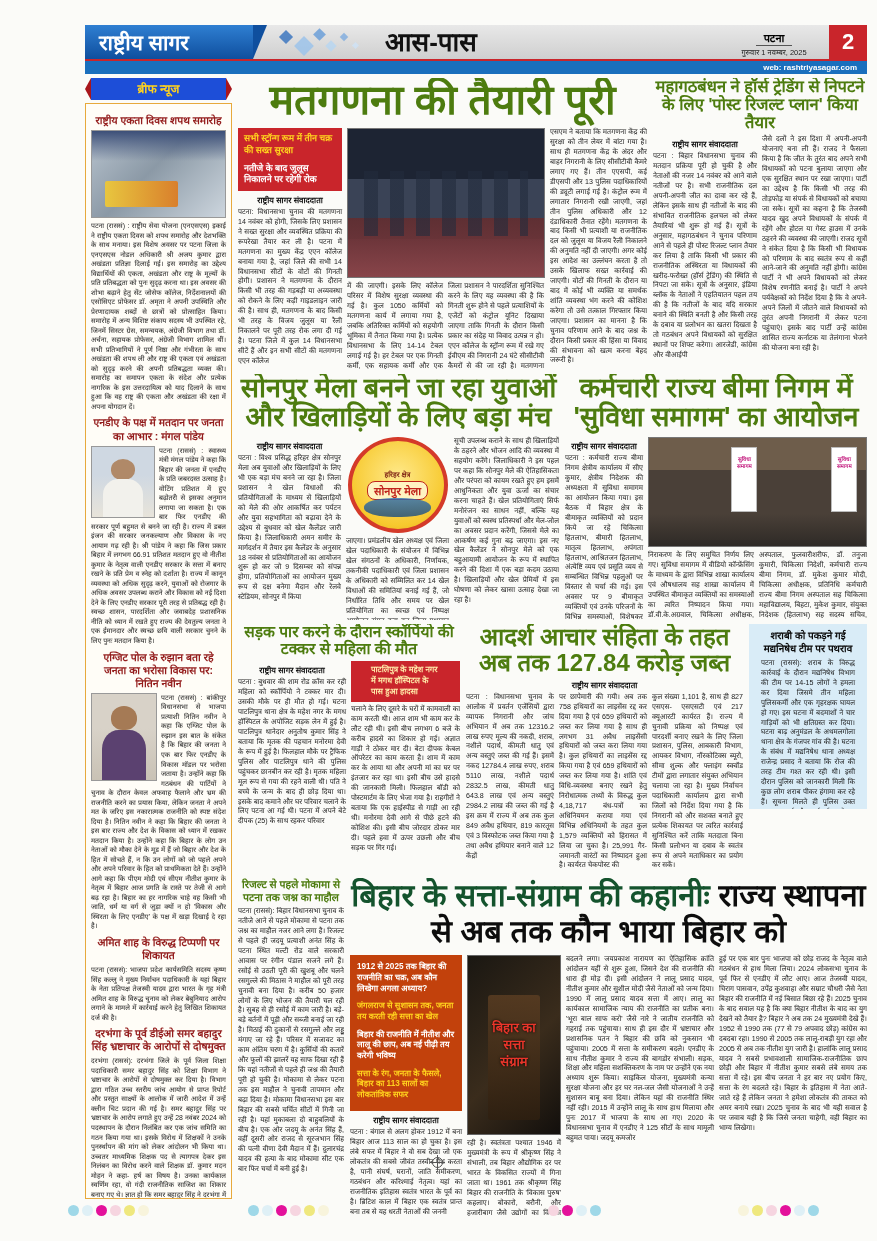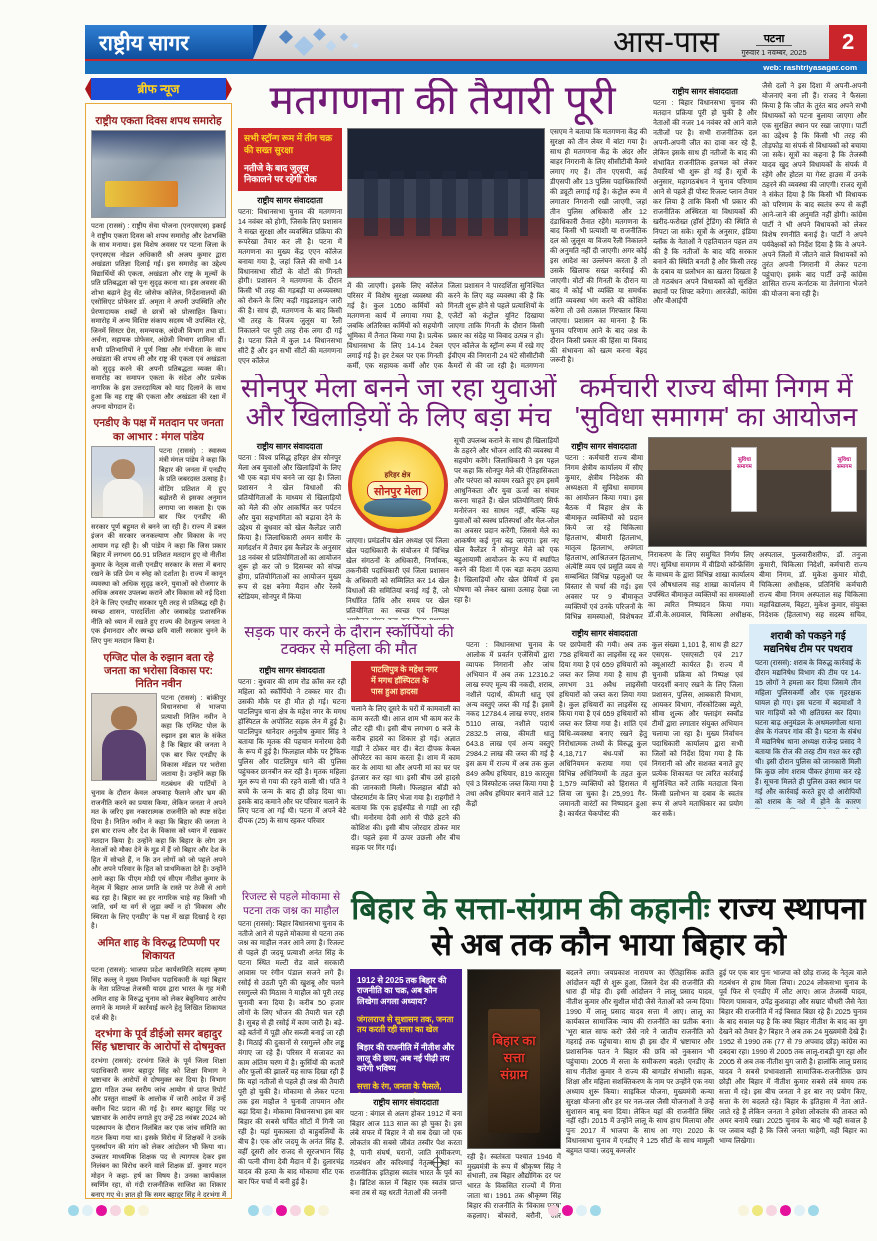--- a/index.html
+++ b/index.html
@@ -12,21 +12,21 @@
   .brand { position:relative; width:168px; background:linear-gradient(180deg,#2f7fd2,#0f4f9e); color:#fff; font-weight:bold; font-size:21px; display:flex; align-items:center; padding-left:14px; }
   .brand:after { content:""; position:absolute; right:-14px; top:0; border-top:34px solid #0f4f9e; border-right:14px solid transparent; }
   .diamonds { position:relative; width:110px; margin-left:22px; }
   .diamonds i { position:absolute; background:#7fb2e3; transform:rotate(45deg); opacity:.85; }
   .diamonds i.d1{left:6px;top:7px;width:10px;height:10px;background:#3d77c0;}
   .diamonds i.d2{left:22px;top:14px;width:14px;height:14px;background:#9cc3ea;}
   .diamonds i.d3{left:40px;top:5px;width:9px;height:9px;background:#6b9fd8;}
   .diamonds i.d4{left:52px;top:17px;width:8px;height:8px;background:#b9d6f0;}
   .diamonds i.d5{left:66px;top:9px;width:6px;height:6px;background:#84aede;}
   .diamonds i.d6{left:78px;top:18px;width:5px;height:5px;background:#cfe2f4;}
-  .section-name { flex:1; text-align:right; font-weight:normal; font-size:30px; color:#111; line-height:34px; }
+  .section-name { flex:1; text-align:left; font-weight:bold; font-size:26px; color:#111; line-height:34px; }
   .edition { width:110px; text-align:center; padding-top:3px; }
   .edition .city { font-weight:bold; font-size:11px; border-bottom:1px solid #555; display:inline-block; padding:0 8px; }
   .edition .date { font-size:7.5px; color:#222; margin-top:1px; }
   .pagenum { width:38px; background:#c9252b; color:#fff; font-weight:bold; font-size:22px; display:flex; align-items:center; justify-content:center; }
   .redline { height:2px; background:#c9252b; }
   .webbar { height:13px; background:#1a6fbd; color:#fff; font-size:8px; font-weight:bold; text-align:right; padding:2px 10px 0 0; }
 
   
   .body-grid { display:flex; gap:6px; margin-top:4px; }
   aside.sidebar { width:147px; flex:none; }
@@ -46,29 +46,29 @@
   .ph.portrait1:before { content:""; position:absolute; left:30%; top:18%; width:40%; height:30%; background:#b08968; border-radius:50% 50% 45% 45%; }
   .ph.portrait1:after { content:""; position:absolute; left:18%; top:46%; width:64%; height:54%; background:#f2f1ec; border-radius:40% 40% 0 0; }
   .ph.portrait2 { background:linear-gradient(180deg,#d8d2c8 40%,#c9c2b5); }
   .ph.portrait2:before { content:""; position:absolute; left:30%; top:14%; width:40%; height:28%; background:#a57a55; border-radius:50% 50% 45% 45%; }
   .ph.portrait2:after { content:""; position:absolute; left:16%; top:42%; width:68%; height:58%; background:#5b4170; border-radius:38% 38% 0 0; }
   .floatL { float:left; margin:0 4px 2px 0; }
 
   
   .band { display:flex; gap:6px; }
   article { overflow:hidden; }
-  .hl { font-weight:normal; color:#701a75; line-height:1.08; }
+  .hl { font-weight:bold; color:#4d7c0f; line-height:1.08; }
   .byline { font-weight:bold; font-size:8px; text-align:center; margin:3px 0; color:#111; }
   .bt { font-size:7.1px; line-height:1.4; text-align:justify; color:#1b1b1b; }
   .cols { display:flex; gap:5px; }
   .redbox { background:#c9252b; color:#fff; padding:5px 6px; }
   .redbox .y { color:#ffd21e; font-weight:bold; font-size:9px; line-height:1.3; }
   .redbox .w { color:#fff; font-weight:bold; font-size:9px; line-height:1.3; margin-top:6px; }
   .subredbox { background:#c9252b; color:#ffe9a8; font-weight:bold; font-size:8px; line-height:1.35; padding:4px 20px; margin-bottom:3px; }
-  .bluebox { background:#d9ecf7; padding:6px 6px; height:185px; overflow:hidden; }
+  .bluebox { background:#d9ecf7; padding:6px 12px; height:185px; overflow:hidden; }
   .bluebox h3 { font-size:10px; font-weight:bold; text-align:center; color:#0d0d0d; line-height:1.25; margin-bottom:4px; }
 
   
   .count-photo { width:100%; height:150px; background:linear-gradient(180deg,#1d2433 0 34%,#3a4356 34% 60%,#5e2f33 60%,#7a3b40); border:1px solid #777; position:relative; }
   .count-photo:before { content:""; position:absolute; left:8%; top:28%; width:84%; height:44%; background:repeating-linear-gradient(90deg,#222b3c 0 14px,#46506400 14px 26px); opacity:.6; }
   .count-photo:after { content:""; position:absolute; left:0; bottom:0; width:100%; height:26%; background:linear-gradient(180deg,#6e363b,#8c474c); opacity:.8; }
 
   
   .sonepur-logo { width:100px; height:96px; margin:0 auto; border-radius:50%; background:radial-gradient(circle at 50% 40%,#ffe98a,#f7c92e 70%,#e0a31a); border:4px solid #d43a2a; position:relative; display:flex; flex-direction:column; align-items:center; justify-content:center; }
   .sonepur-logo .band1 { font-size:7px; font-weight:bold; color:#7c1f12; }
@@ -78,21 +78,21 @@
   
   .esic-photo { height:110px; background:linear-gradient(180deg,#6e5d4b 0 30%,#4a4038 30% 70%,#2e2a26); border:1px solid #777; position:relative; }
   .esic-photo .poster { position:absolute; top:8%; width:26px; height:60%; background:#fff; border:1px solid #bbb; font-size:5.5px; font-weight:bold; color:#c2187c; text-align:center; padding-top:8px; line-height:1.2; }
   .esic-photo .poster.p1 { left:38%; }
   .esic-photo .poster.p2 { right:4%; }
 
   
   .saga-hl { font-size:31px; font-weight:bold; line-height:1.15; text-align:center; }
   .saga-hl .red { color:#14532d; }
   .saga-hl .blk { color:#0d0d0d; }
-  .saga-redbox { background:#4c1d95; padding:7px 7px; height:124px; overflow:hidden; }
+  .saga-redbox { background:#c2410c; padding:7px 7px; height:156px; overflow:hidden; }
   .saga-redbox p { font-weight:bold; font-size:8.2px; line-height:1.3; margin-bottom:7px; }
   .saga-redbox p.w { color:#fff; } .saga-redbox p.y { color:#ffd21e; }
   .saga-photo { height:180px; background:linear-gradient(135deg,#1a1712,#3a2c1c 55%,#120f0c); border:1px solid #666; position:relative; display:flex; align-items:center; justify-content:center; }
   .saga-photo:before { content:""; position:absolute; left:22%; bottom:8%; width:56%; height:70%; background:linear-gradient(180deg,#5a3d22,#2e1f10); border-radius:3px; opacity:.85; }
   .saga-photo .ovl { position:relative; color:#e8352a; font-weight:bold; font-size:13px; line-height:1.3; text-align:center; white-space:pre-line; text-shadow:0 0 3px #000; }
 
   
   .regrow { position:absolute; left:0; top:1205px; width:877px; height:14px; }
   .dots { position:absolute; display:flex; gap:3px; }
   .dots i { width:11px; height:11px; border-radius:50%; display:block; }
@@ -193,20 +193,21 @@
                 <div class="cols" style="margin-top:4px;">
                   <p class="bt" style="width:96px;">में की जाएगी। इसके लिए कॉलेज परिसर में विशेष सुरक्षा व्यवस्था की गई है। कुल 1050 कर्मियों को मतगणना कार्य में लगाया गया है, जबकि अतिरिक्त कर्मियों को सहयोगी भूमिका में तैनात किया गया है। प्रत्येक विधानसभा के लिए 14-14 टेबल लगाई गई है। हर टेबल पर एक गिनती कर्मी, एक सहायक कर्मी और एक माइक्रो अब्जर्वर की नियुक्ति की गई है। साथ ही, प्रत्येक प्रत्याशी के लिए 14 एजेंटों की उपस्थिति की अनुमति दी गई है, जो मतगणना प्रक्रिया की निगरानी करेगी।</p>
                   <p class="bt" style="width:96px;">जिला प्रशासन ने पारदर्शिता सुनिश्चित करने के लिए यह व्यवस्था की है कि गिनती शुरू होने से पहले प्रत्याशियों के एजेंटों को कंट्रोल यूनिट दिखाया जाएगा ताकि गिनती के दौरान किसी प्रकार का संदेह या विवाद उत्पन्न न हो। एएन कॉलेज के स्ट्रॉन्ग रूम में रखे गए ईवीएम की निगरानी 24 घंटे सीसीटीवी कैमरों से की जा रही है। मतगणना वाले दिन इन कैमरों की लाइव फीड एजेंटों को भी दिखाई जाएगी, जिससे वे गिनती प्रक्रिया की पारदर्शिता पर भरोसा रख सकें। पटना के डीएम डॉ. त्यागराजन</p>
                 </div>
               </div>
               <p class="bt" style="flex:1;">एसएम ने बताया कि मतगणना केंद्र की सुरक्षा को तीन लेयर में बांटा गया है। साथ ही मतगणना केंद्र के अंदर और बाहर निगरानी के लिए सीसीटीवी कैमरे लगाए गए हैं। तीन एएसपी, कई डीएसपी और 13 पुलिस पदाधिकारियों की ड्यूटी लगाई गई है। कंट्रोल रूम में लगातार निगरानी रखी जाएगी, जहां तीन पुलिस अधिकारी और 12 दंडाधिकारी तैनात रहेंगे। मतगणना के बाद किसी भी प्रत्याशी या राजनीतिक दल को जुलूस या विजय रैली निकालने की अनुमति नहीं दी जाएगी। अगर कोई इस आदेश का उल्लंघन करता है तो उसके खिलाफ सख्त कार्रवाई की जाएगी। वोटों की गिनती के दौरान या बाद में कोई भी व्यक्ति या समर्थक शांति व्यवस्था भंग करने की कोशिश करेगा तो उसे तत्काल गिरफ्तार किया जाएगा। प्रशासन का मानना है कि चुनाव परिणाम आने के बाद जश्न के दौरान किसी प्रकार की हिंसा या विवाद की संभावना को खत्म करना बेहद जरूरी है।</p>
             </div>
           </article>
 
           <article style="width:214px;">
+            <h2 class="hl" style="font-size:16.5px;text-align:center;">महागठबंधन ने हॉर्स ट्रेडिंग से निपटने के लिए 'पोस्ट रिजल्ट प्लान' किया तैयार</h2>
             <div class="cols" style="margin-top:4px;height:244px;">
               <div style="width:104px;flex:none;">
                 <div class="byline">राष्ट्रीय सागर संवाददाता</div>
                 <p class="bt">पटना : बिहार विधानसभा चुनाव की मतदान प्रक्रिया पूरी हो चुकी है और नेताओं की नजर 14 नवंबर को आने वाले नतीजों पर है। सभी राजनीतिक दल अपनी-अपनी जीत का दावा कर रहे हैं, लेकिन इसके साथ ही नतीजों के बाद की संभावित राजनीतिक हलचल को लेकर तैयारियां भी शुरू हो गई हैं। सूत्रों के अनुसार, महागठबंधन ने चुनाव परिणाम आने से पहले ही पोस्ट रिजल्ट प्लान तैयार कर लिया है ताकि किसी भी प्रकार की राजनीतिक अस्थिरता या विधायकों की खरीद-फरोख्त (हॉर्स ट्रेडिंग) की स्थिति से निपटा जा सके। सूत्रों के अनुसार, इंडिया ब्लॉक के नेताओं ने एहतियातन पहल तय की है कि नतीजों के बाद यदि सरकार बनाने की स्थिति बनती है और किसी तरह के दबाव या प्रलोभन का खतरा दिखता है तो गठबंधन अपने विधायकों को सुरक्षित स्थानों पर शिफ्ट करेगा। आरजेडी, कांग्रेस और वीआईपी</p>
               </div>
               <p class="bt" style="flex:1;">जैसे दलों ने इस दिशा में अपनी-अपनी योजनाएं बना ली हैं। राजद ने फैसला किया है कि जीत के तुरंत बाद अपने सभी विधायकों को पटना बुलाया जाएगा और एक सुरक्षित स्थान पर रखा जाएगा। पार्टी का उद्देश्य है कि किसी भी तरह की तोड़फोड़ या संपर्क से विधायकों को बचाया जा सके। सूत्रों का कहना है कि तेजस्वी यादव खुद अपने विधायकों के संपर्क में रहेंगे और होटल या गेस्ट हाउस में उनके ठहरने की व्यवस्था की जाएगी। राजद सूत्रों ने संकेत दिया है कि किसी भी विधायक को परिणाम के बाद स्वतंत्र रूप से कहीं आने-जाने की अनुमति नहीं होगी। कांग्रेस पार्टी ने भी अपने विधायकों को लेकर विशेष रणनीति बनाई है। पार्टी ने अपने पर्यवेक्षकों को निर्देश दिया है कि वे अपने-अपने जिलों में जीतने वाले विधायकों को तुरंत अपनी निगरानी में लेकर पटना पहुंचाएं। इसके बाद पार्टी उन्हें कांग्रेस शासित राज्य कर्नाटक या तेलंगाना भेजने की योजना बना रही है।</p>
             </div>
           </article>
         </div>
 
@@ -259,37 +260,38 @@
                 <p class="bt">पटना : बुधवार की शाम रोड क्रॉस कर रही महिला को स्कॉर्पियो ने टक्कर मार दी। उसकी मौके पर ही मौत हो गई। घटना पाटलिपुत्र थाना क्षेत्र के महेश नगर के मगध हॉस्पिटल के अपोजिट सड़क लेन में हुई है। पाटलिपुत्र थानेदार अनुतोष कुमार सिंह ने बताया कि मृतक की पहचान मनोरमा देवी के रूप में हुई है। फिलहाल मौके पर ट्रैफिक पुलिस और पाटलिपुत्र थाने की पुलिस पहुंचकर छानबीन कर रही है। मृतक महिला मूल रूप से गया की रहने वाली थी। पति ने बच्चे के जन्म के बाद ही छोड़ दिया था। इसके बाद कमाने और घर परिवार चलाने के लिए पटना आ गई थी। पटना में अपने बेटे दीपक (25) के साथ रहकर परिवार</p>
               </div>
               <div style="flex:1;">
                 <div class="subredbox">पाटलिपुत्र के महेश नगर में मगध हॉस्पिटल के पास हुआ हादसा</div>
                 <p class="bt">चलाने के लिए दूसरे के घरों में कामवाली का काम करती थी। आज शाम भी काम कर के लौट रही थी। इसी बीच लगभग 6 बजे के करीब हादसे का शिकार हो गई। अज्ञात गाड़ी ने ठोकर मार दी। बेटा दीपक केबल ऑपरेटर का काम करता है। शाम में काम कर के आया था और अपनी मां का घर पर इंतजार कर रहा था। इसी बीच उसे हादसे की जानकारी मिली। फिलहाल बॉडी को पोस्टमार्टम के लिए भेजा गया है। राहगीरों ने बताया कि एक हाईस्पीड से गाड़ी आ रही थी। मनोरमा देवी आगे से पीछे हटने की कोशिश की। इसी बीच जोरदार ठोकर मार दी। पहले हवा में ऊपर उछली और बीच सड़क पर गिर गई।</p>
               </div>
             </div>
           </article>
 
           <article style="width:277px;">
+            <h2 class="hl" style="font-size:24px;text-align:center;">आदर्श आचार संहिता के तहत अब तक 127.84 करोड़ जब्त</h2>
             <div class="byline">राष्ट्रीय सागर संवाददाता</div>
             <div class="cols" style="height:182px;">
               <p class="bt" style="width:88px;">पटना : विधानसभा चुनाव के आलोक में प्रवर्तन एजेंसियों द्वारा व्यापक निगरानी और जांच अभियान में अब तक 12316.2 लाख रुपए मूल्य की नकदी, शराब, नशीले पदार्थ, कीमती धातु एवं अन्य वस्तुएं जब्त की गई हैं। इसमें नकद 12784.4 लाख रुपए, शराब 5110 लाख, नशीले पदार्थ 2832.5 लाख, कीमती धातु 643.8 लाख एवं अन्य वस्तुएं 2984.2 लाख की जब्त की गई है इस क्रम में राज्य में अब तक कुल 849 अवैध हथियार, 819 कारतूस एवं 3 विस्फोटक जब्त किया गया है तथा अवैध हथियार बनाने वाले 12 केंद्रों</p>
               <p class="bt" style="width:88px;">पर छापेमारी की गयी। अब तक 758 हथियारों का लाइसेंस रद्द कर दिया गया है एवं 659 हथियारों को जब्त कर लिया गया है साथ ही लगभग 31 अवैध लाइसेंसी हथियारों को जब्त करा लिया गया है। कुल हथियारों का लाइसेंस रद्द किया गया है एवं 659 हथियारों को जब्त कर लिया गया है। शांति एवं विधि-व्यवस्था बनाए रखने हेतु निरोधात्मक तथ्यों के विरुद्ध कुल 4,18,717 बंध-पत्रों का अधिनियमन कराया गया एवं विभिन्न अधिनियमों के तहत कुल 1,579 व्यक्तियों को हिरासत में लिया जा चुका है। 25,991 गैर-जमानती वारंटों का निष्पादन हुआ है। कार्यरत चेकपोस्ट की</p>
               <p class="bt" style="flex:1;">कुल संख्या 1,101 है, साथ ही 827 एसएस- एसएसटी एवं 217 क्यूआरटी कार्यरत हैं। राज्य में चुनावी प्रक्रिया को निष्पक्ष एवं पारदर्शी बनाए रखने के लिए जिला प्रशासन, पुलिस, आबकारी विभाग, आयकर विभाग, नॉरकोटिक्स ब्यूरो, सीमा शुल्क और फ्लाइंग स्क्वॉड टीमों द्वारा लगातार संयुक्त अभियान चलाया जा रहा है। मुख्य निर्वाचन पदाधिकारी कार्यालय द्वारा सभी जिलों को निर्देश दिया गया है कि निगरानी को और सशक्त बनाते हुए प्रत्येक शिकायत पर त्वरित कार्रवाई सुनिश्चित करें ताकि मतदाता बिना किसी प्रलोभन या दबाव के स्वतंत्र रूप से अपने मताधिकार का प्रयोग कर सकें।</p>
             </div>
           </article>
 
           <article style="width:118px;">
             <div class="bluebox">
               <h3>शराबी को पकड़ने गई मद्यनिषेध टीम पर पथराव</h3>
               <p class="bt">पटना (राससं): शराब के विरुद्ध कार्रवाई के दौरान मद्यनिषेध विभाग की टीम पर 14-15 लोगों ने हमला कर दिया जिसमे तीन महिला पुलिसकर्मी और एक गृहरक्षक घायल हो गए। इस घटना में बदमाशों ने चार गाड़ियों को भी क्षतिग्रस्त कर दिया। घटना बाढ़ अनुमंडल के अथमलगोला थाना क्षेत्र के गंजपर गांव की है। घटना के संबंध में मद्यनिषेध थाना अध्यक्ष राजेन्द्र प्रसाद ने बताया कि रोज की तरह टीम गश्त कर रही थी। इसी दौरान पुलिस को जानकारी मिली कि कुछ लोग शराब पीकर हंगामा कर रहे हैं। सूचना मिलते ही पुलिस उक्त स्थान पर गई और कार्रवाई करते हुए दो आरोपियों को शराब के नशे में होने के कारण गिरफ्तार कर लिया। मद्यनिषेध की टीम के द्वारा गिरफ्तार कर अपने साथ ले जाने के दौरान अचानक वहां स्थानीय लोगों ने पुलिस को घेर लिया और गिरफ्तारी का विरोध करने लगे।</p>
             </div>
           </article>
         </div>
 
-        <div class="band" style="height:338px;margin-top:12px;align-items:center;">
+        <div class="band" style="height:338px;margin-top:4px;">
           <article style="width:106px;">
             <h3 class="hl" style="font-size:10.5px;text-align:center;line-height:1.25;">रिजल्ट से पहले मोकामा से पटना तक जश्न का माहौल</h3>
             <p class="bt" style="margin-top:3px;height:300px;overflow:hidden;">पटना (राससं): बिहार विधानसभा चुनाव के नतीजे आने से पहले मोकामा से पटना तक जश्न का माहौल नजर आने लगा है। रिजल्ट से पहले ही जदयू प्रत्याशी अनंत सिंह के पटना स्थित मल्टी रोड वाले सरकारी आवास पर रंगीन पंडाल सजने लगे हैं। रसोई से उठती पूरी की खुशबू और चलने रसगुल्ले की मिठास ने माहौल को पूरी तरह चुनावी बना दिया है। करीब 50 हजार लोगों के लिए भोजन की तैयारी चल रही है। सुबह से ही रसोई में काम जारी है। बड़े-बड़े बर्तनों में पूड़ी और सब्जी बनाई जा रही है। मिठाई की दुकानों से रसगुल्ले और लड्डू मंगाए जा रहे हैं। परिसर में सजावट का काम अंतिम चरण में है। कुर्सियों की कतारें और फूलों की झालरें यह साफ दिखा रही हैं कि यहां नतीजों से पहले ही जश्न की तैयारी पूरी हो चुकी है। मोकामा से लेकर पटना तक इस माहौल ने चुनावी तापमान और बढ़ा दिया है। मोकामा विधानसभा इस बार बिहार की सबसे चर्चित सीटों में गिनी जा रही है। यहां मुकाबला दो बाहुबलियों के बीच है। एक ओर जदयू के अनंत सिंह हैं, वहीं दूसरी ओर राजद से सूरजभान सिंह की पत्नी वीणा देवी मैदान में हैं। दुलारचंद्र यादव की हत्या के बाद मोकामा सीट एक बार फिर चर्चा में बनी हुई है।</p>
           </article>
 
           <article style="width:517px;">
             <h1 class="saga-hl">
               <span class="red">बिहार के सत्ता-संग्राम की कहानीः</span><span class="blk"> राज्य स्थापना से अब तक कौन भाया बिहार को</span>
             </h1>
             <div class="cols" style="margin-top:6px;height:250px;">

